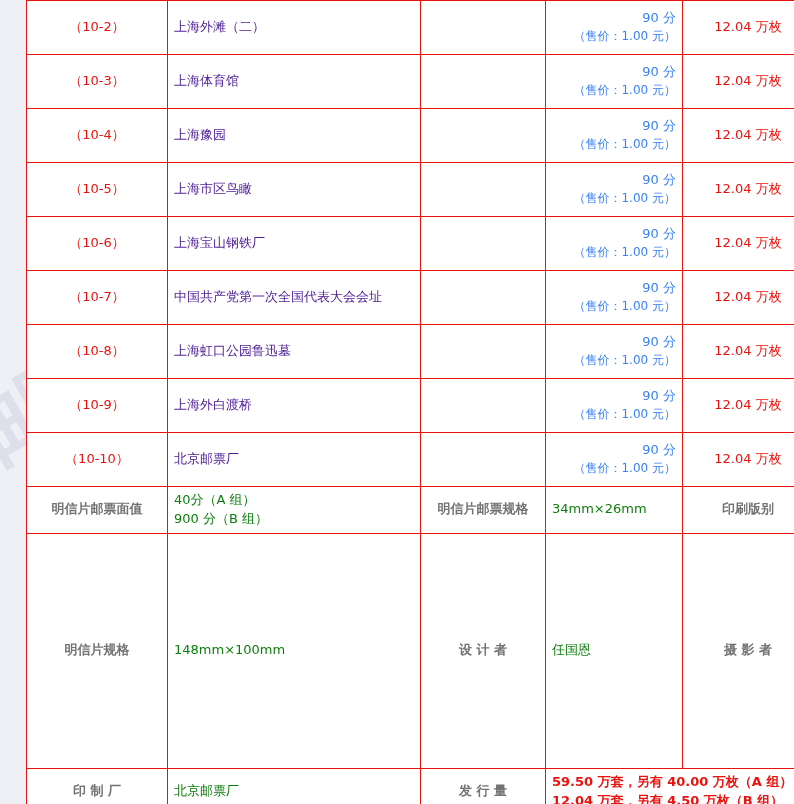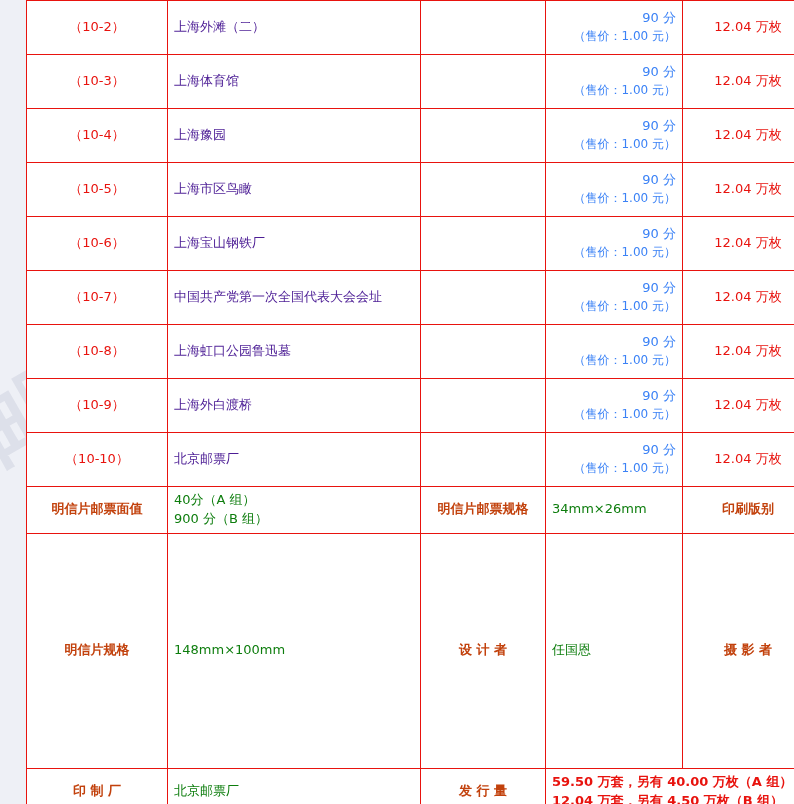--- a/index.html
+++ b/index.html
@@ -69,21 +69,21 @@
     padding-right: 8px;
   }
   .c-qty {
     width: 118px;
     text-align: center;
     color: #e8130e;
   }
   .price-small { font-size: 12px; }
   .lbl {
     text-align: center;
-    color: #c2410c;
+    color: #737373;
     font-weight: bold;
     background: #ffffff;
   }
   .val-green { color: #0d7d0d; }
   .val-red { color: #e8130e; font-weight: bold; }
   .row-h { height: 54px; }
   .tight { line-height: 1.4; margin-top: 24px; }
 </style>
 </head>
 <body>

